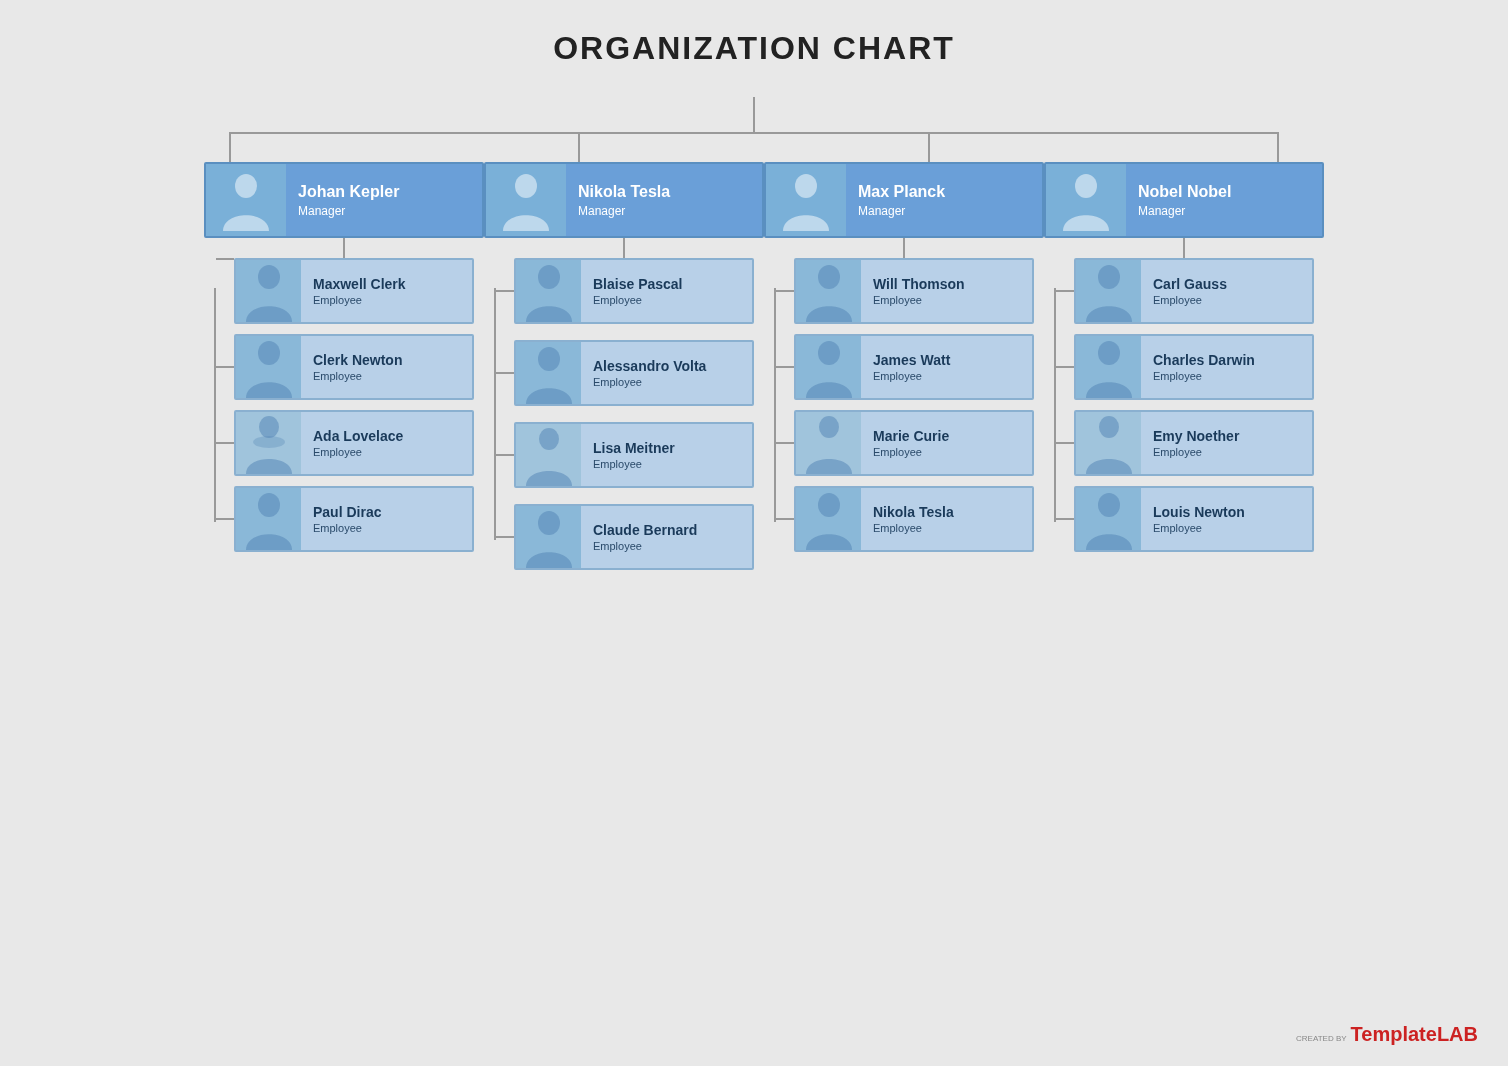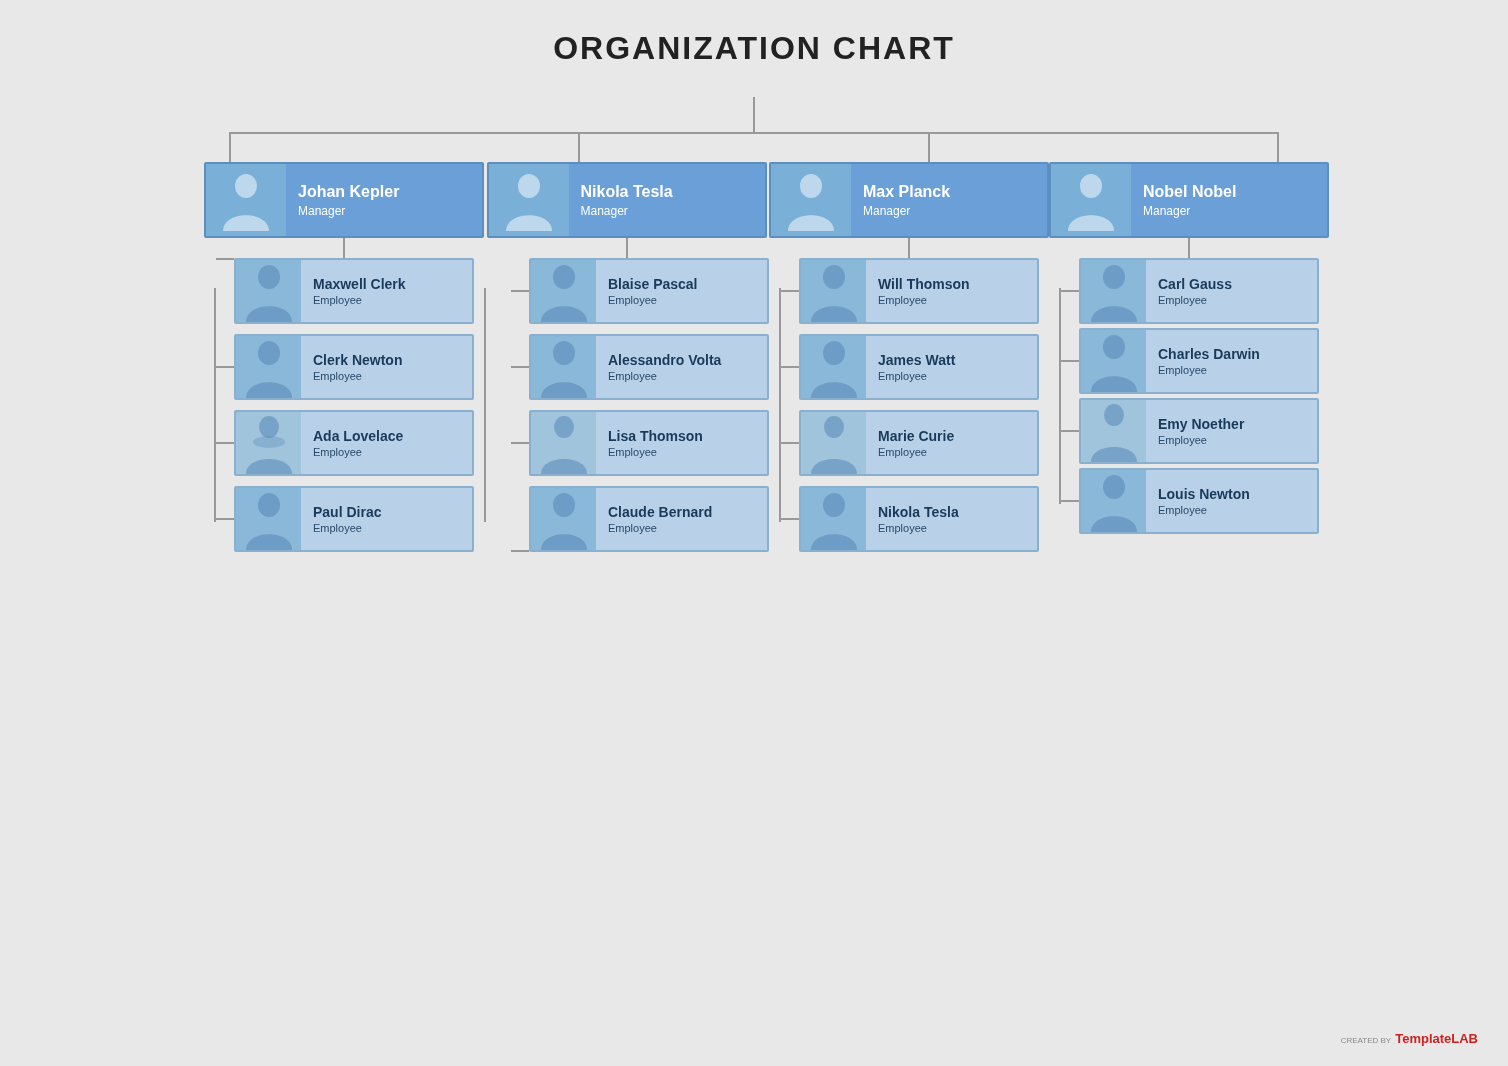--- a/index.html
+++ b/index.html
@@ -156,21 +156,21 @@
       color: #888;
     }
     .watermark-created {
       font-size: 8px;
       display: flex;
       flex-direction: column;
       margin-right: 4px;
       line-height: 1.2;
     }
     .watermark-brand {
-      font-size: 13px;
+      font-size: 20px;
       font-weight: 900;
       color: #222;
     }
     .watermark-brand span {
       color: #cc2222;
     }
 
     
     .tree-top {
       display: flex;
@@ -296,21 +296,21 @@
         <div class="node-info">
           <div class="node-name">Nikola Tesla</div>
           <div class="node-role">Manager</div>
         </div>
       </div>
       <div style="width:2px;height:20px;background:#999;"></div>
       <div style="display:flex;flex-direction:row;align-items:stretch;">
         <div style="display:flex;flex-direction:column;align-items:stretch;padding-top:30px;padding-bottom:30px;">
           <div style="width:2px;flex:1;background:#999;"></div>
         </div>
-        <div style="display:flex;flex-direction:column;gap:10px;padding-left:25px;">
+        <div style="display:flex;flex-direction:column;gap:16px;">
           <div style="display:flex;align-items:center;">
             <div style="width:18px;height:2px;background:#999;flex-shrink:0;"></div>
             <div class="node-box employee emp-node">
               <div class="node-avatar">
                   <svg viewBox="0 0 54 62" fill="none">
                     <ellipse cx="27" cy="17" rx="11" ry="12" fill="rgba(80,130,180,0.5)"></ellipse>
                     <path d="M4 62 C4 41 50 41 50 62Z" fill="rgba(80,130,180,0.5)"></path>
                   </svg>
                 </div>
               <div class="node-info">
@@ -337,26 +337,26 @@
           <div style="display:flex;align-items:center;">
             <div style="width:18px;height:2px;background:#999;flex-shrink:0;"></div>
             <div class="node-box employee emp-node">
               <div class="node-avatar" style="background:#a0c4dc;">
                   <svg viewBox="0 0 54 62" fill="none">
                     <ellipse cx="27" cy="15" rx="10" ry="11" fill="rgba(80,130,180,0.5)"></ellipse>
                     <path d="M4 62 C4 42 50 42 50 62Z" fill="rgba(80,130,180,0.5)"></path>
                   </svg>
                 </div>
               <div class="node-info">
-                <div class="node-name">Lisa Thomson</div>
-                <div class="node-role">Employee</div>
-              </div>
-            </div>
-          </div>
-          <div style="display:flex;align-items:flex-end;">
+                <div class="node-name">Lisa Meitner</div>
+                <div class="node-role">Employee</div>
+              </div>
+            </div>
+          </div>
+          <div style="display:flex;align-items:center;">
             <div style="width:18px;height:2px;background:#999;flex-shrink:0;"></div>
             <div class="node-box employee emp-node">
               <div class="node-avatar">
                   <svg viewBox="0 0 54 62" fill="none">
                     <ellipse cx="27" cy="17" rx="11" ry="12" fill="rgba(80,130,180,0.5)"></ellipse>
                     <path d="M4 62 C4 41 50 41 50 62Z" fill="rgba(80,130,180,0.5)"></path>
                   </svg>
                 </div>
               <div class="node-info">
                 <div class="node-name">Claude Bernard</div>
@@ -462,21 +462,21 @@
         <div class="node-info">
           <div class="node-name">Nobel Nobel</div>
           <div class="node-role">Manager</div>
         </div>
       </div>
       <div style="width:2px;height:20px;background:#999;"></div>
       <div style="display:flex;flex-direction:row;align-items:stretch;">
         <div style="display:flex;flex-direction:column;align-items:stretch;padding-top:30px;padding-bottom:30px;">
           <div style="width:2px;flex:1;background:#999;"></div>
         </div>
-        <div style="display:flex;flex-direction:column;gap:4px;">
+        <div style="display:flex;flex-direction:column;gap:10px;">
           <div style="display:flex;align-items:center;">
             <div style="width:18px;height:2px;background:#999;flex-shrink:0;"></div>
             <div class="node-box employee emp-node">
               <div class="node-avatar">
                   <svg viewBox="0 0 54 62" fill="none">
                     <ellipse cx="27" cy="17" rx="11" ry="12" fill="rgba(80,130,180,0.5)"></ellipse>
                     <path d="M4 62 C4 41 50 41 50 62Z" fill="rgba(80,130,180,0.5)"></path>
                   </svg>
                 </div>
               <div class="node-info">

